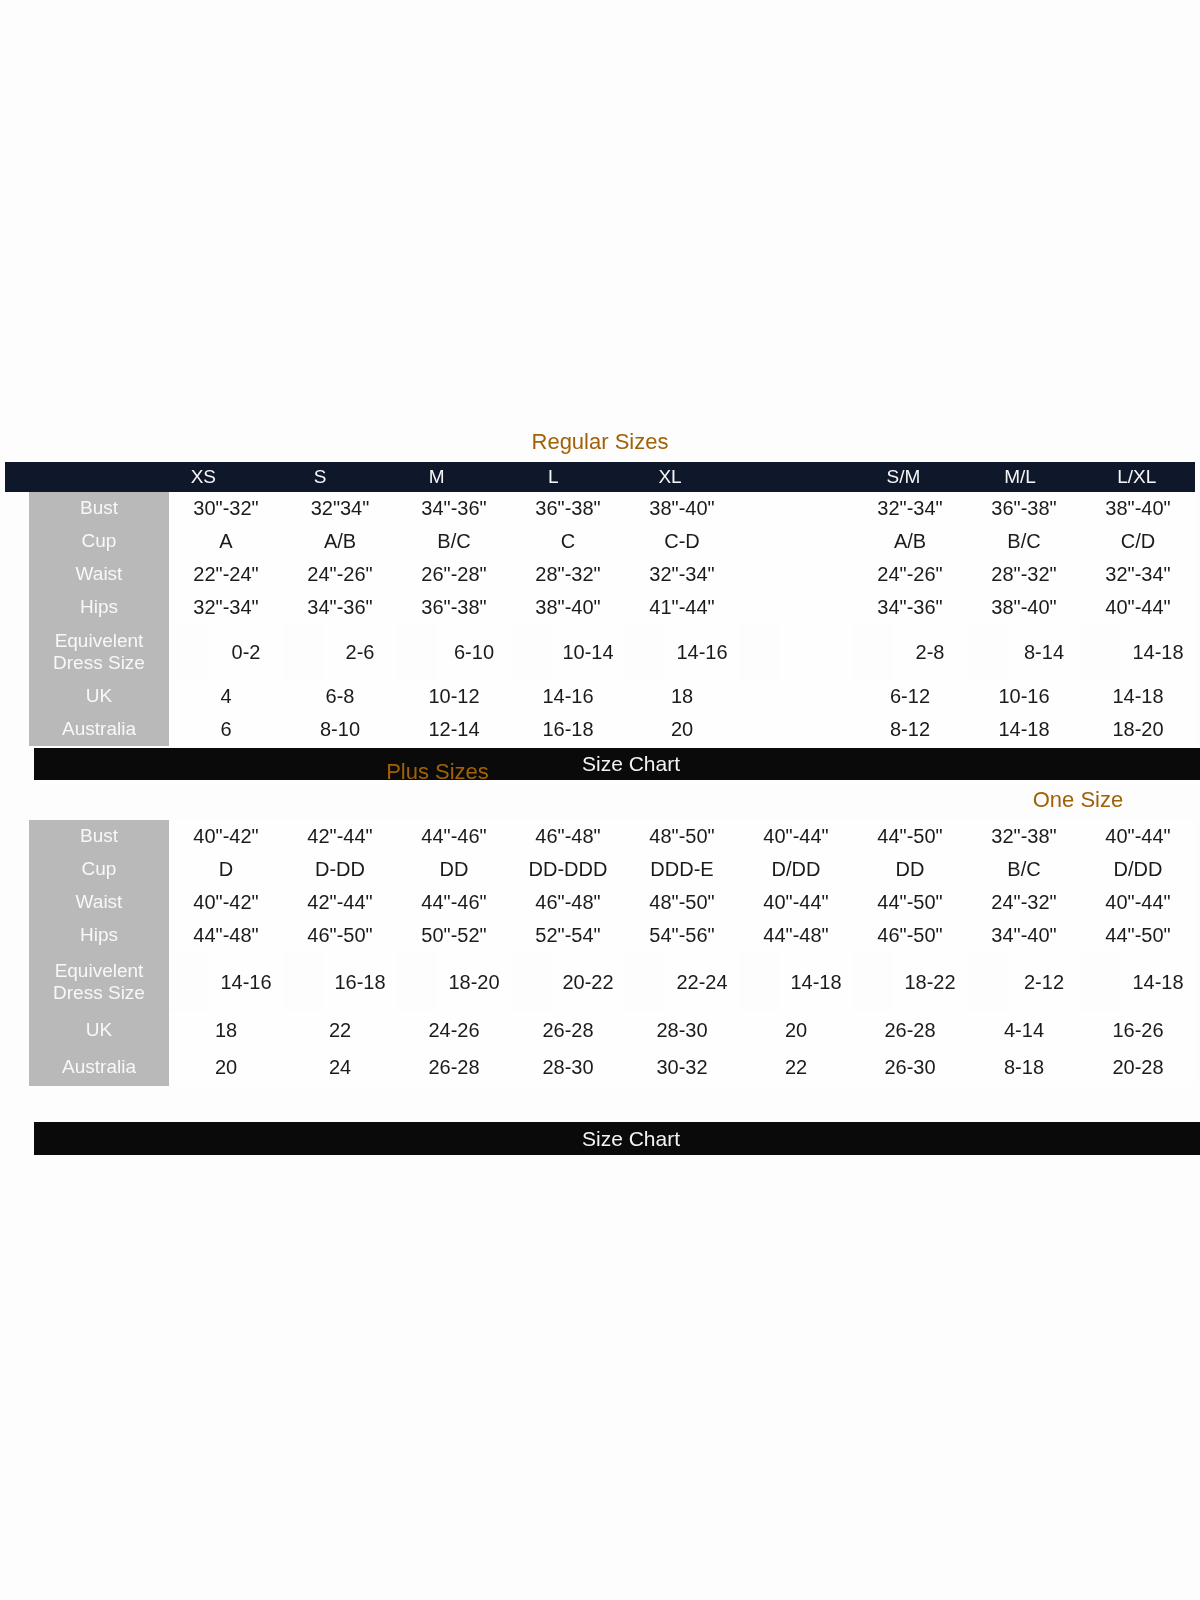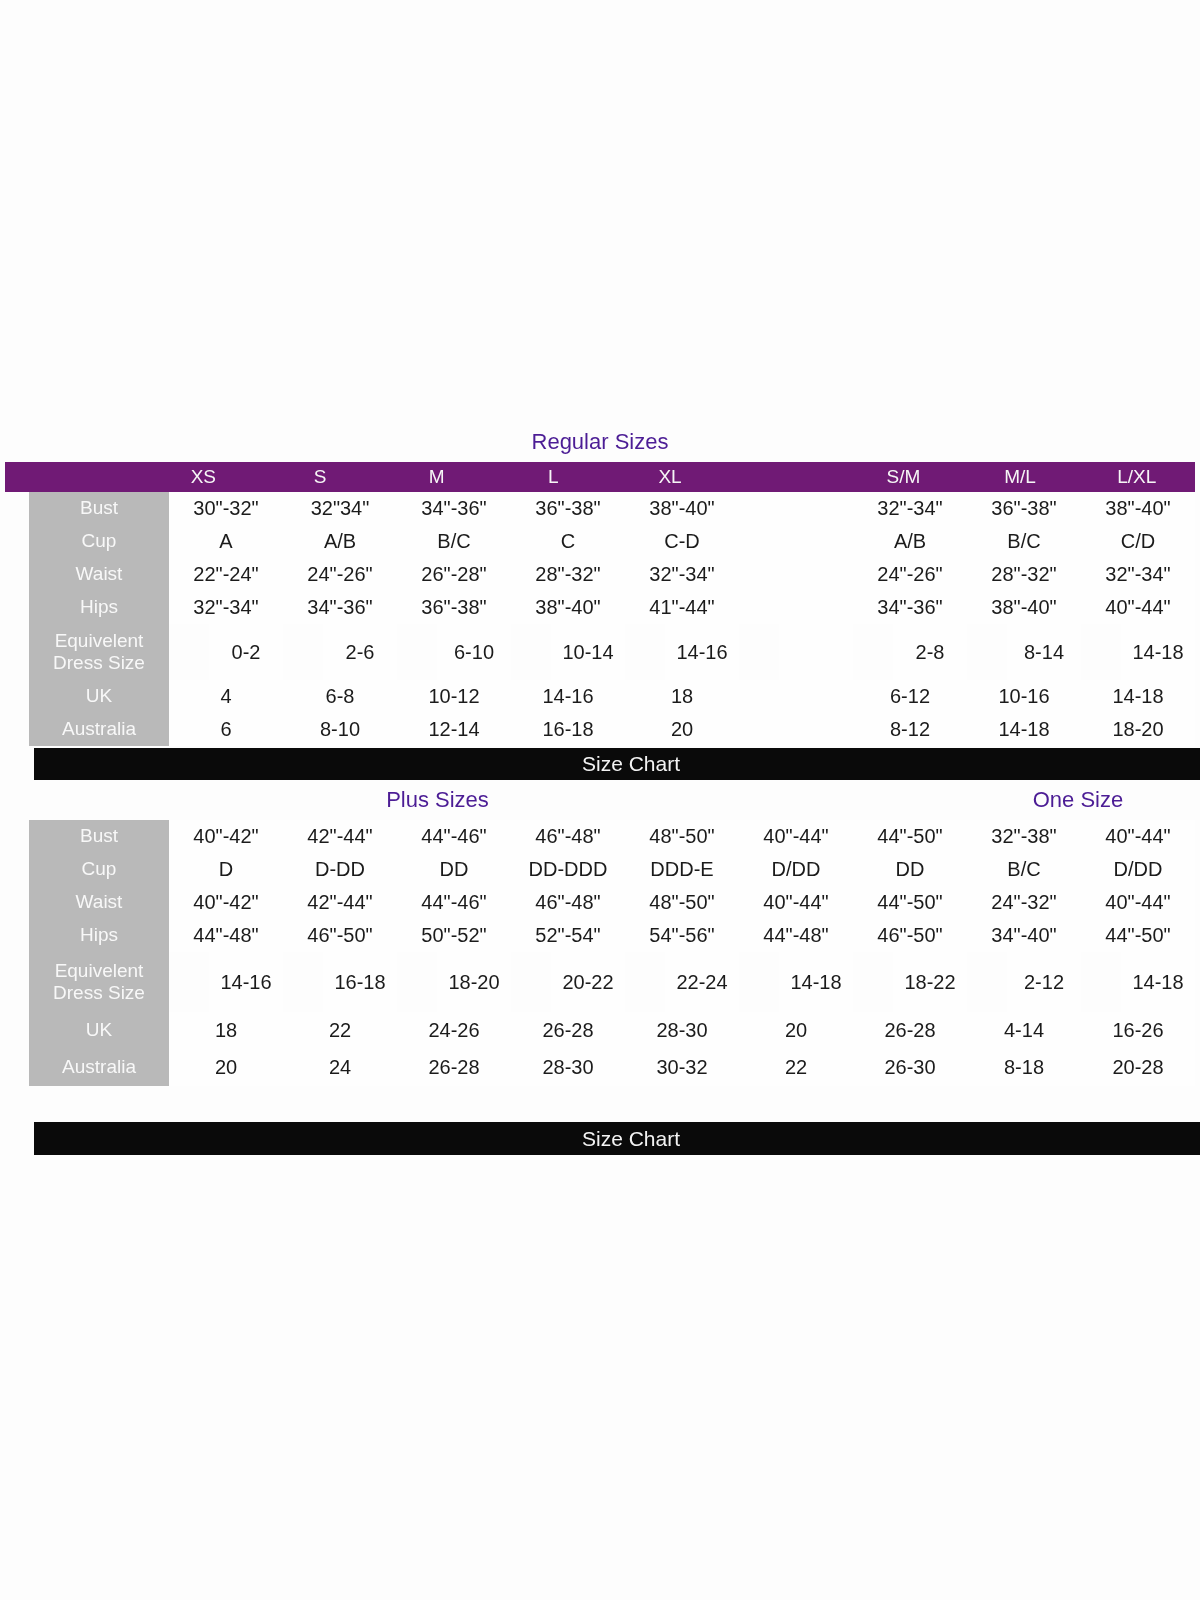--- a/index.html
+++ b/index.html
@@ -7,39 +7,39 @@
     position: relative;
     width: 1200px;
     height: 1600px;
     background: #fdfdfd;
     font-family: "Liberation Sans", sans-serif;
     overflow: hidden;
   }
   .title {
     position: absolute;
     font-size: 22px;
-    color: #4c1d95;
+    color: #a16207;
     text-align: center;
     white-space: nowrap;
   }
   .title-regular { left: 0; width: 1200px; top: 429px; }
-  .title-plus    { left: 145px; width: 585px; top: 787px; }
+  .title-plus    { left: 145px; width: 585px; top: 759px; }
   .title-onesize { left: 960px; width: 236px; top: 787px; }
 
   .size-table {
     position: absolute;
     left: 5px;
     width: 1190px;
   }
   #regular-table { top: 462px; }
   #plus-table    { top: 820px; }
 
   .hdr {
     display: flex;
-    background: #701a75;
+    background: #0f172a;
     height: 30px;
   }
   .lbl { width: 140px; flex: 0 0 140px; }
   .col { flex: 1 1 0; min-width: 0; }
   .hcell, .lcell, .dcell {
     display: flex;
     align-items: center;
     justify-content: center;
     text-align: center;
   }

